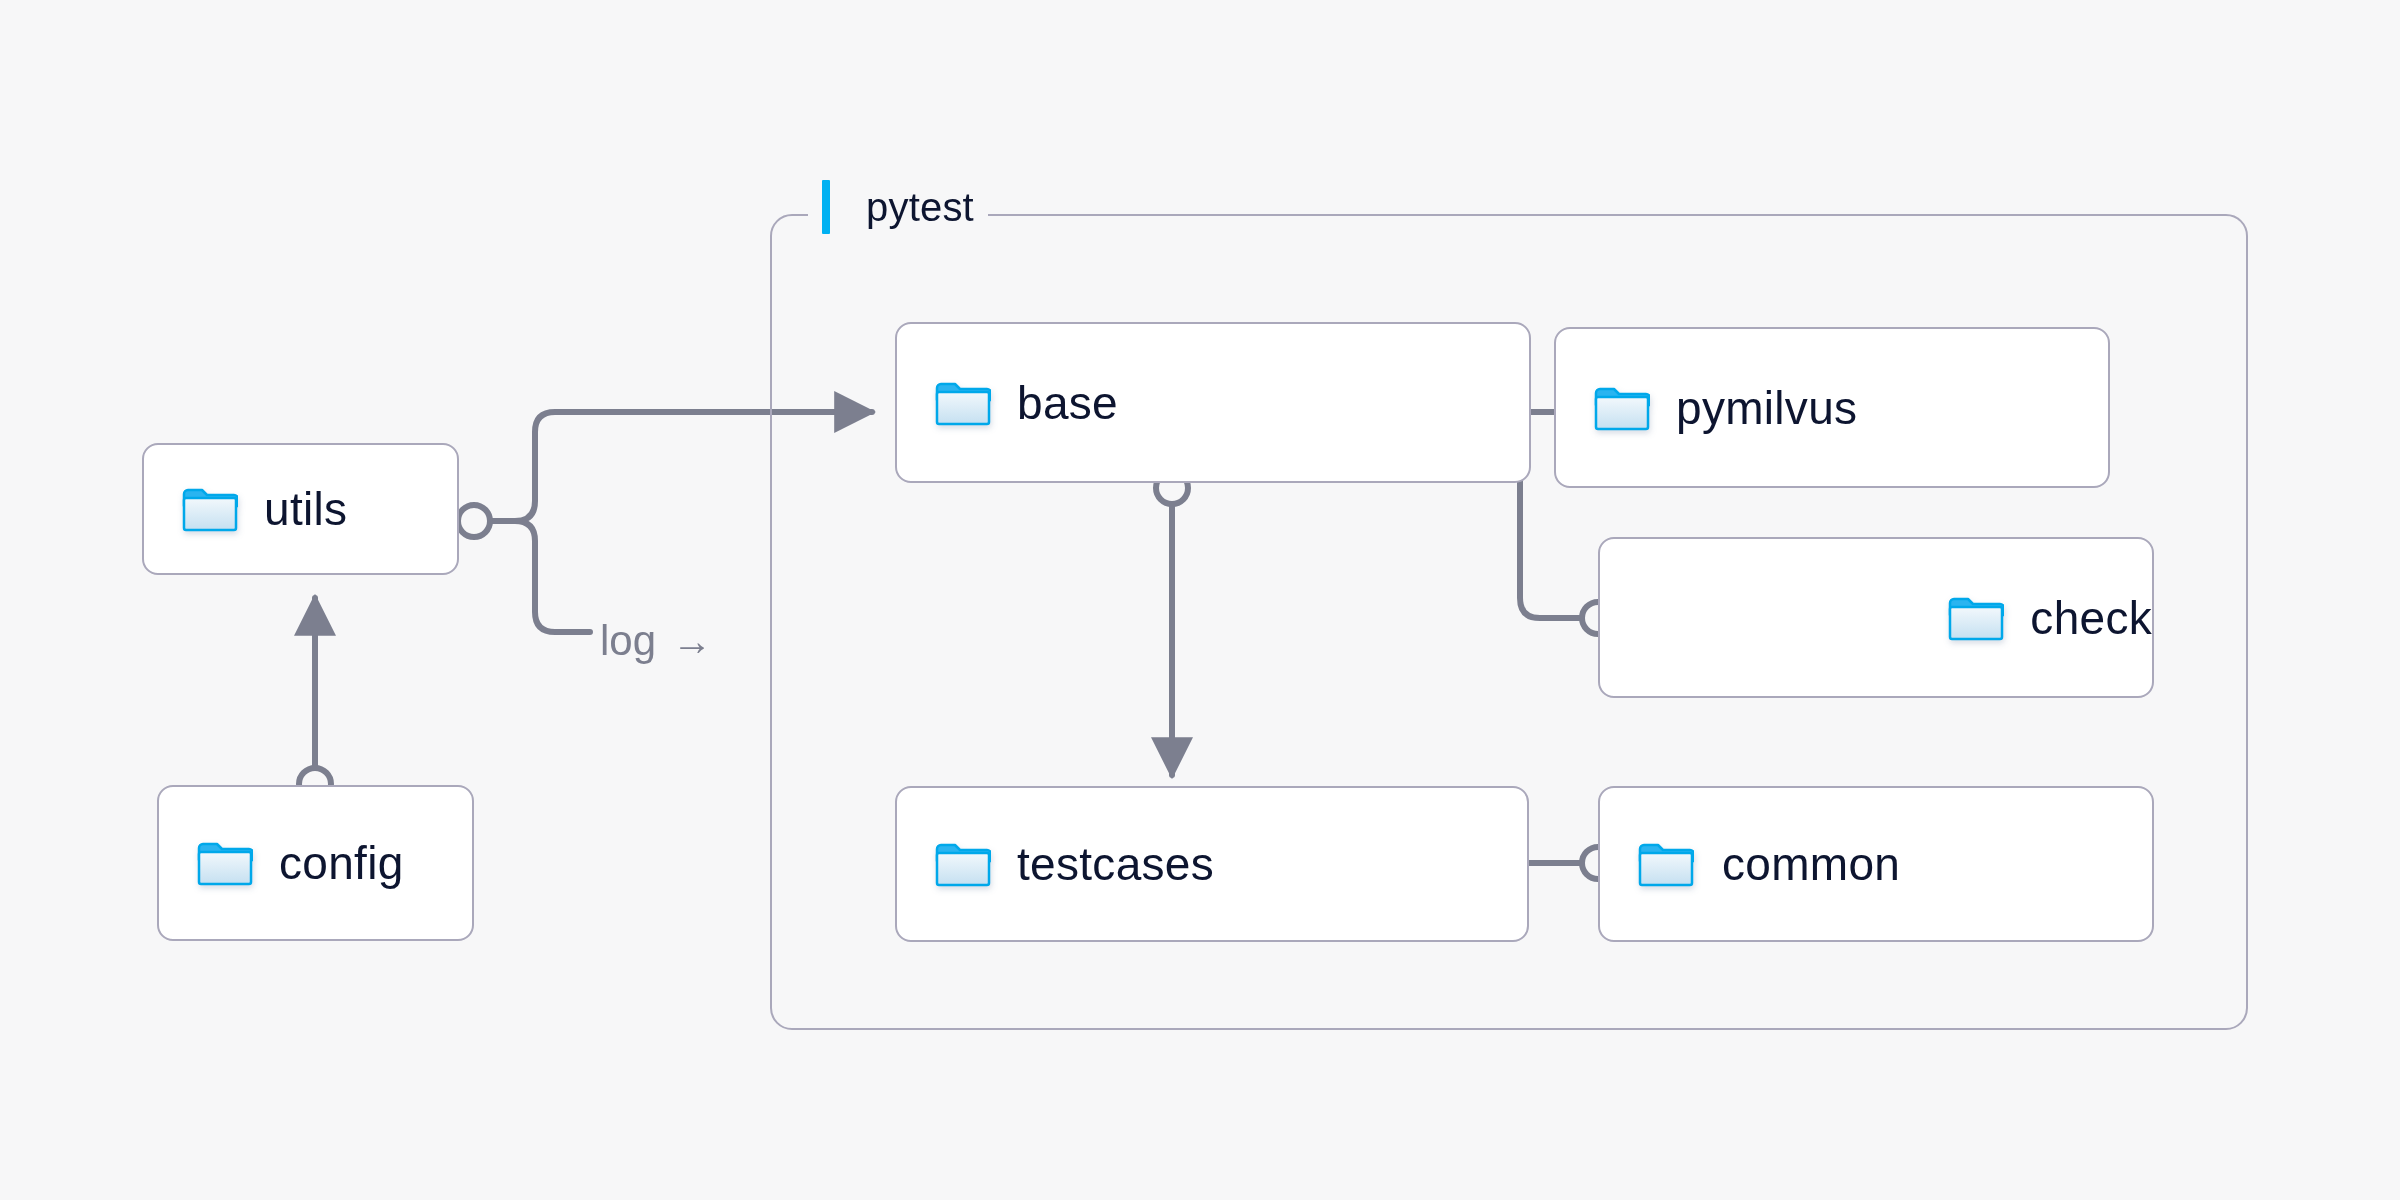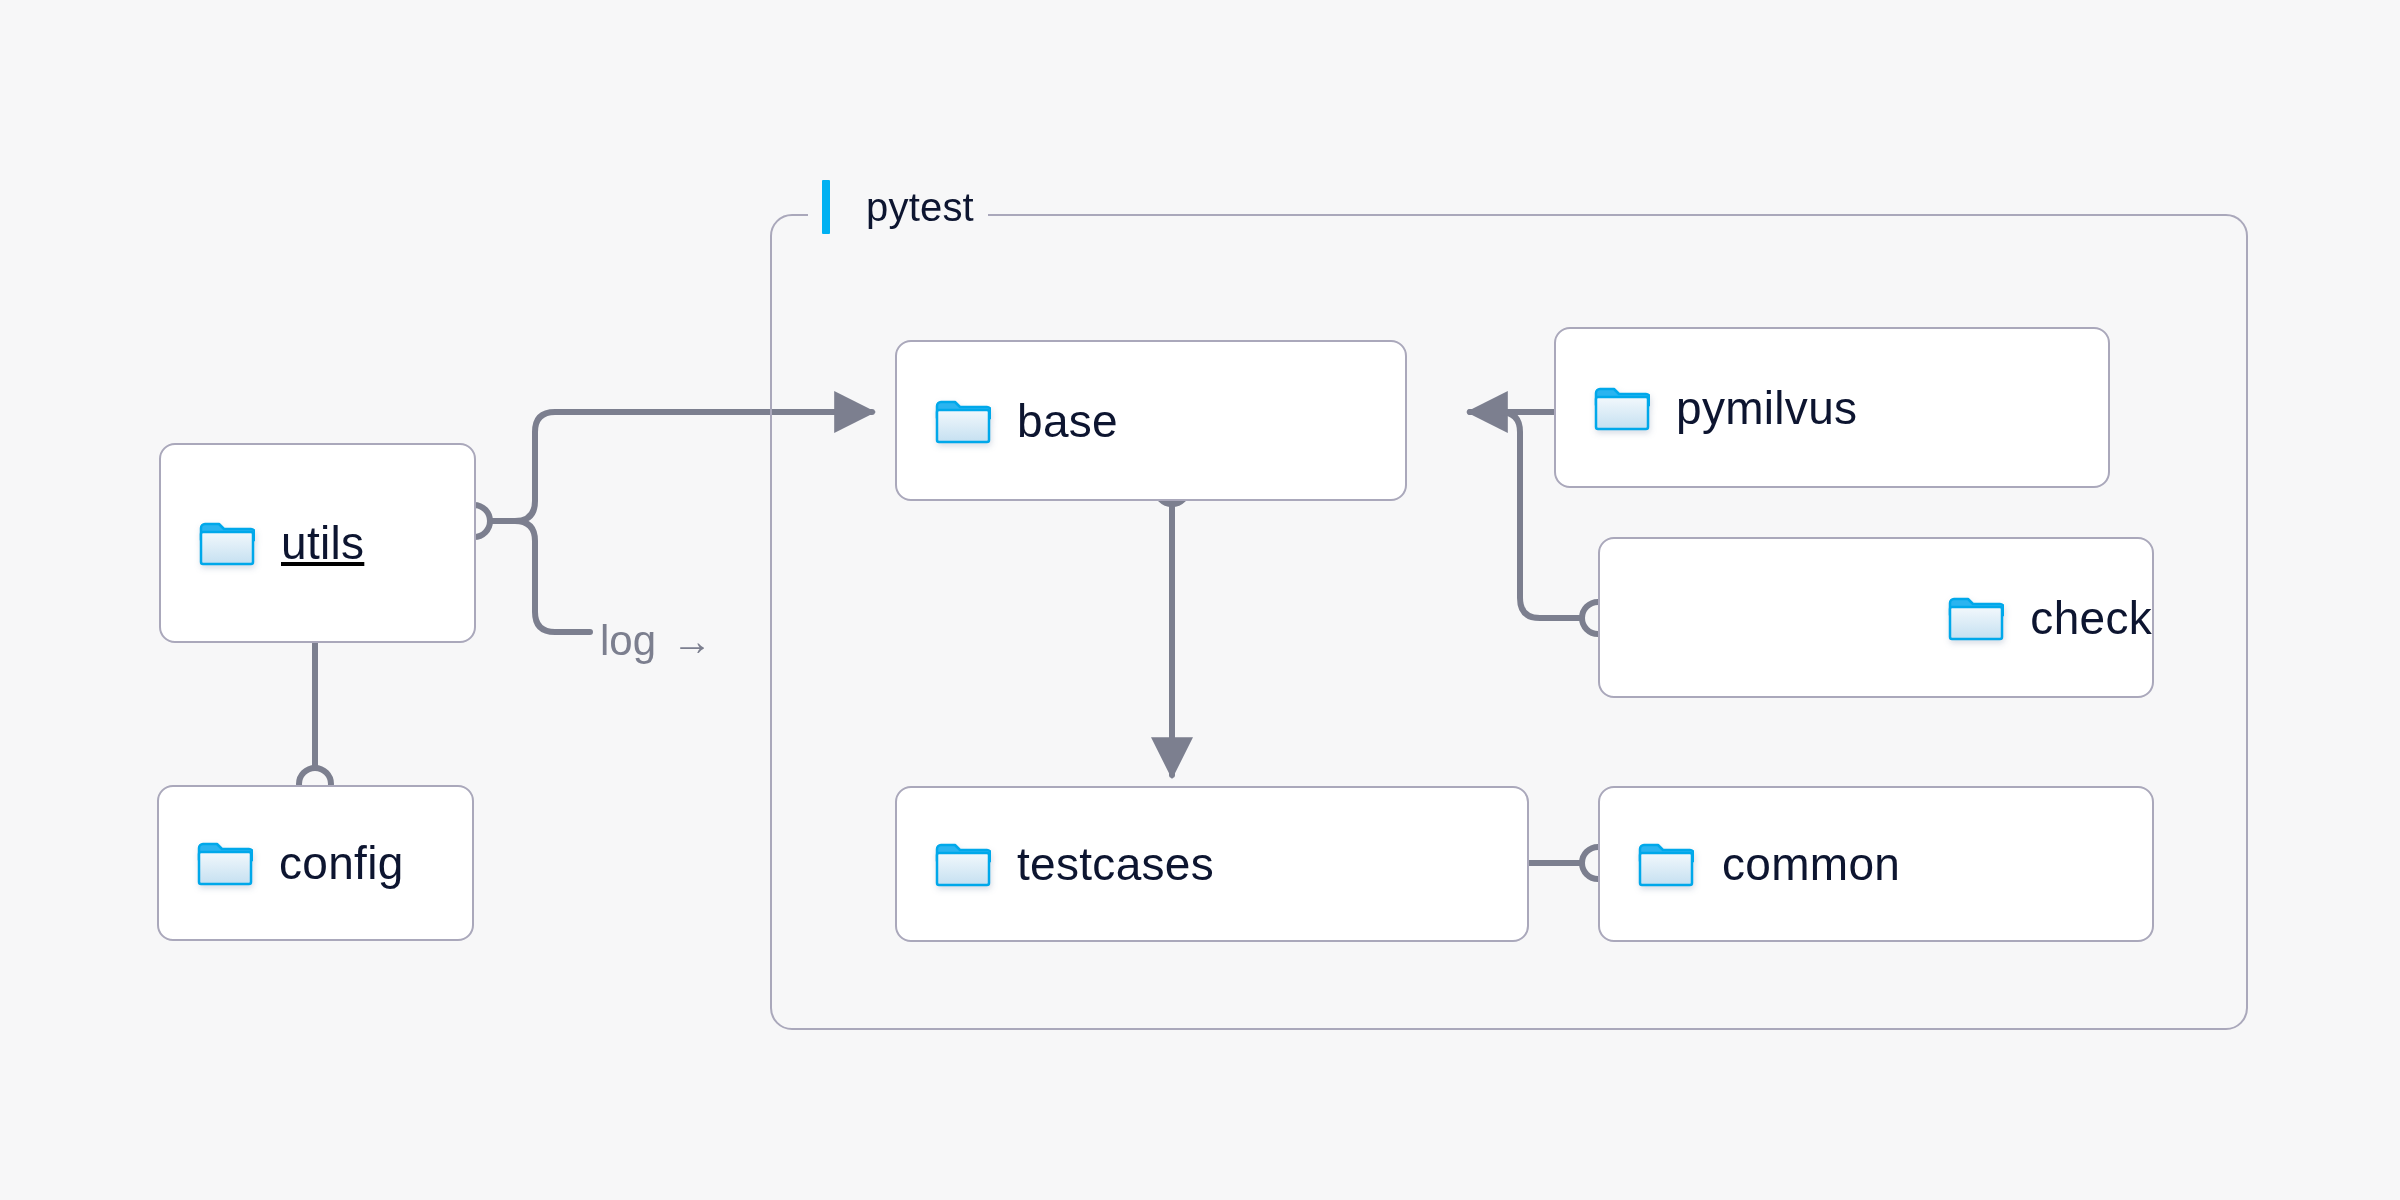--- a/index.html
+++ b/index.html
@@ -140,37 +140,37 @@
     </g>
   </svg>
 
   <div class="group-box" style="left:770px; top:214px; width:1478px; height:816px;"></div>
 
   <div class="group-label" style="left:808px; top:180px;">
     <span class="group-accent"></span>
     <span class="group-label-text">pytest</span>
   </div>
 
-  <div class="node" style="left:159px; top:443px; width:317px; height:200px;text-decoration:underline;">
+  <div class="node" style="left:142px; top:443px; width:317px; height:132px;">
     <svg class="folder-icon" viewBox="0 0 56 46">
       <path d="M2 8 a4 4 0 0 1 4-4 h14 l5 5 h27 a4 4 0 0 1 4 4 v7 H2 z" fill="#2ab4f0" stroke="#00a8ea" stroke-width="2.5" stroke-linejoin="round"></path>
       <rect x="2" y="12" width="52" height="32" rx="2" fill="url(#folderGrad)" stroke="#00a8ea" stroke-width="2.5"></rect>
     </svg>
     <span class="node-label">utils</span>
   </div>
 
   <div class="node" style="left:157px; top:785px; width:317px; height:156px;">
     <svg class="folder-icon" viewBox="0 0 56 46">
       <path d="M2 8 a4 4 0 0 1 4-4 h14 l5 5 h27 a4 4 0 0 1 4 4 v7 H2 z" fill="#2ab4f0" stroke="#00a8ea" stroke-width="2.5" stroke-linejoin="round"></path>
       <rect x="2" y="12" width="52" height="32" rx="2" fill="url(#folderGrad)" stroke="#00a8ea" stroke-width="2.5"></rect>
     </svg>
     <span class="node-label">config</span>
   </div>
 
-  <div class="node" style="left:895px; top:340px; width:512px; height:161px;">
+  <div class="node" style="left:895px; top:322px; width:636px; height:161px;">
     <svg class="folder-icon" viewBox="0 0 56 46">
       <path d="M2 8 a4 4 0 0 1 4-4 h14 l5 5 h27 a4 4 0 0 1 4 4 v7 H2 z" fill="#2ab4f0" stroke="#00a8ea" stroke-width="2.5" stroke-linejoin="round"></path>
       <rect x="2" y="12" width="52" height="32" rx="2" fill="url(#folderGrad)" stroke="#00a8ea" stroke-width="2.5"></rect>
     </svg>
     <span class="node-label">base</span>
   </div>
 
   <div class="node" style="left:895px; top:786px; width:634px; height:156px;">
     <svg class="folder-icon" viewBox="0 0 56 46">
       <path d="M2 8 a4 4 0 0 1 4-4 h14 l5 5 h27 a4 4 0 0 1 4 4 v7 H2 z" fill="#2ab4f0" stroke="#00a8ea" stroke-width="2.5" stroke-linejoin="round"></path>

